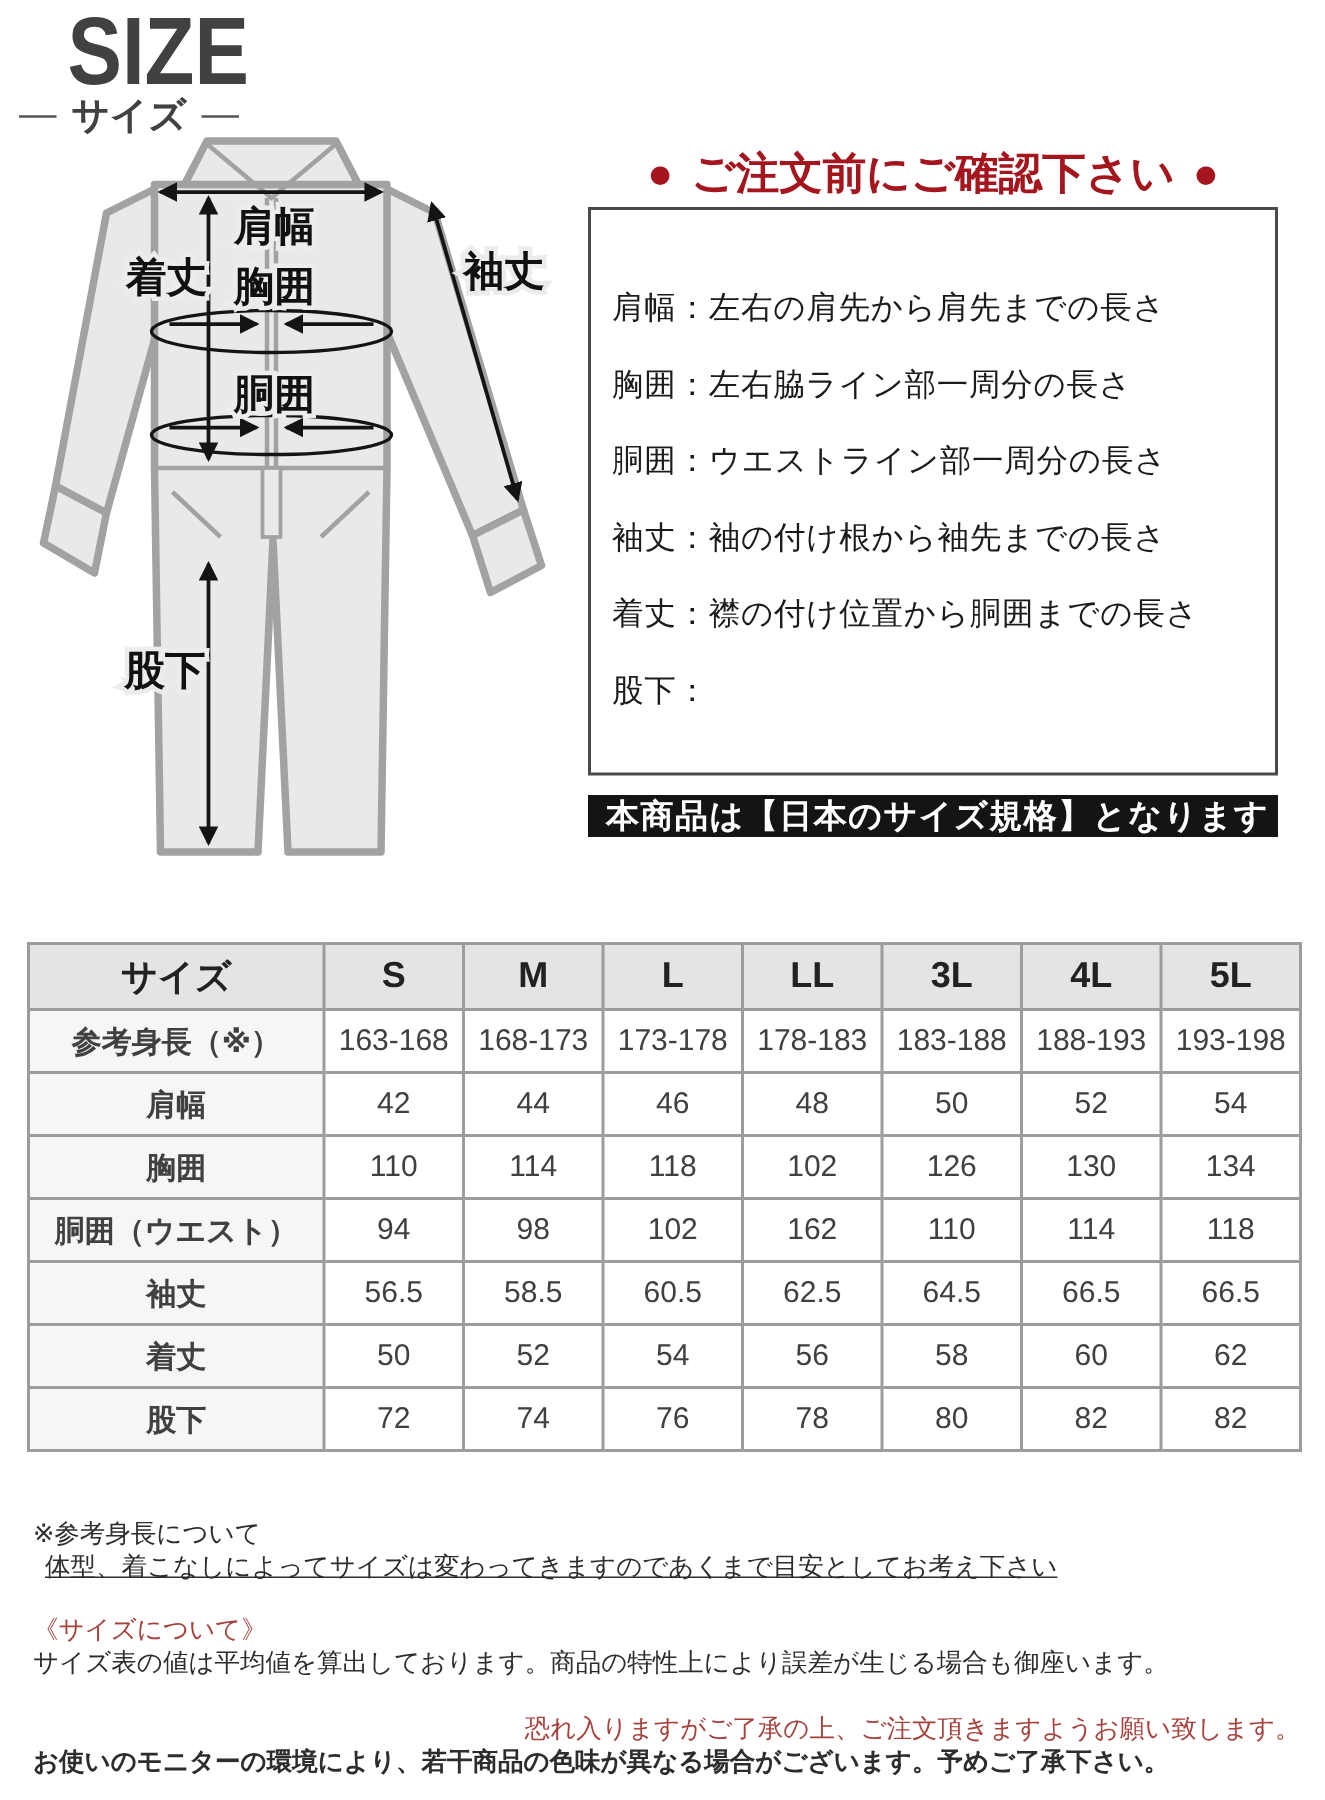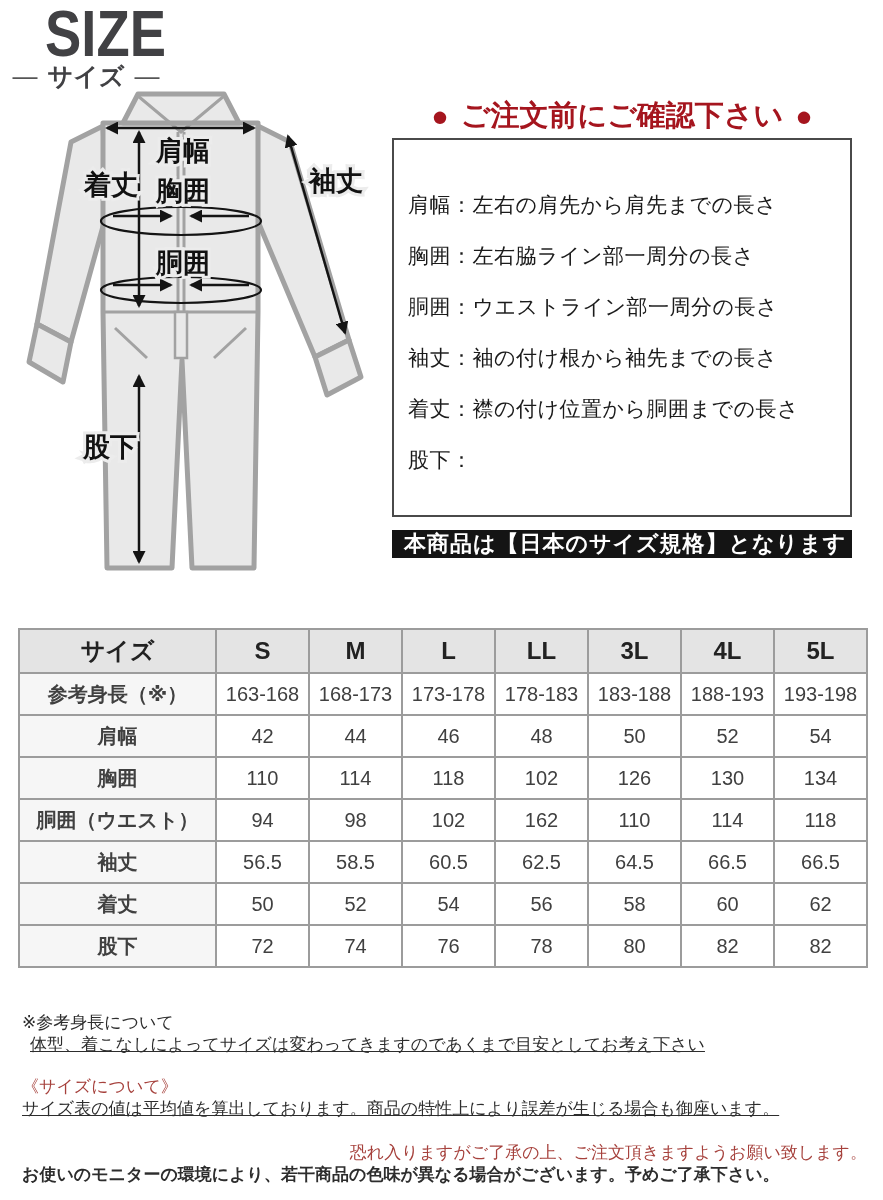--- a/index.html
+++ b/index.html
@@ -49,21 +49,21 @@
     border:2px solid #9c9c9c;text-align:center;vertical-align:middle;padding:0;
   }
   .size-table th{height:42px;background:#e4e4e4;font-size:24px;font-weight:700;color:#222;}
   .size-table td{height:40px;background:#ffffff;font-size:20px;font-weight:400;color:#404040;margin-top:28px;}
   .size-table td.lbl{background:#f6f6f6;font-weight:700;font-size:20px;}
   
   .note{position:absolute;left:22px;width:845px;font-size:17px;line-height:21px;
     color:#2d2d2d;white-space:nowrap;}
   .note.red{color:#a6413c;}
   .n1{top:1012px;} .n2{top:1034px;padding-left:8px;text-decoration:underline;} .n3{top:1076px;}
-  .n4{top:1098px;text-decoration:underline;} .n5{top:1120px;} .n6{top:1142px;text-align:right;} .n7{top:1164px;font-weight:bold;}
+  .n4{top:1098px;} .n5{top:1120px;} .n6{top:1142px;text-align:right;} .n7{top:1164px;font-weight:bold;}
 </style>
 </head>
 <body>
 
 <div class="stage">
 
   <div class="size-title">SIZE</div>
   <div class="size-subtitle">
     <span class="dash">—</span>
     <span>サイズ</span>

